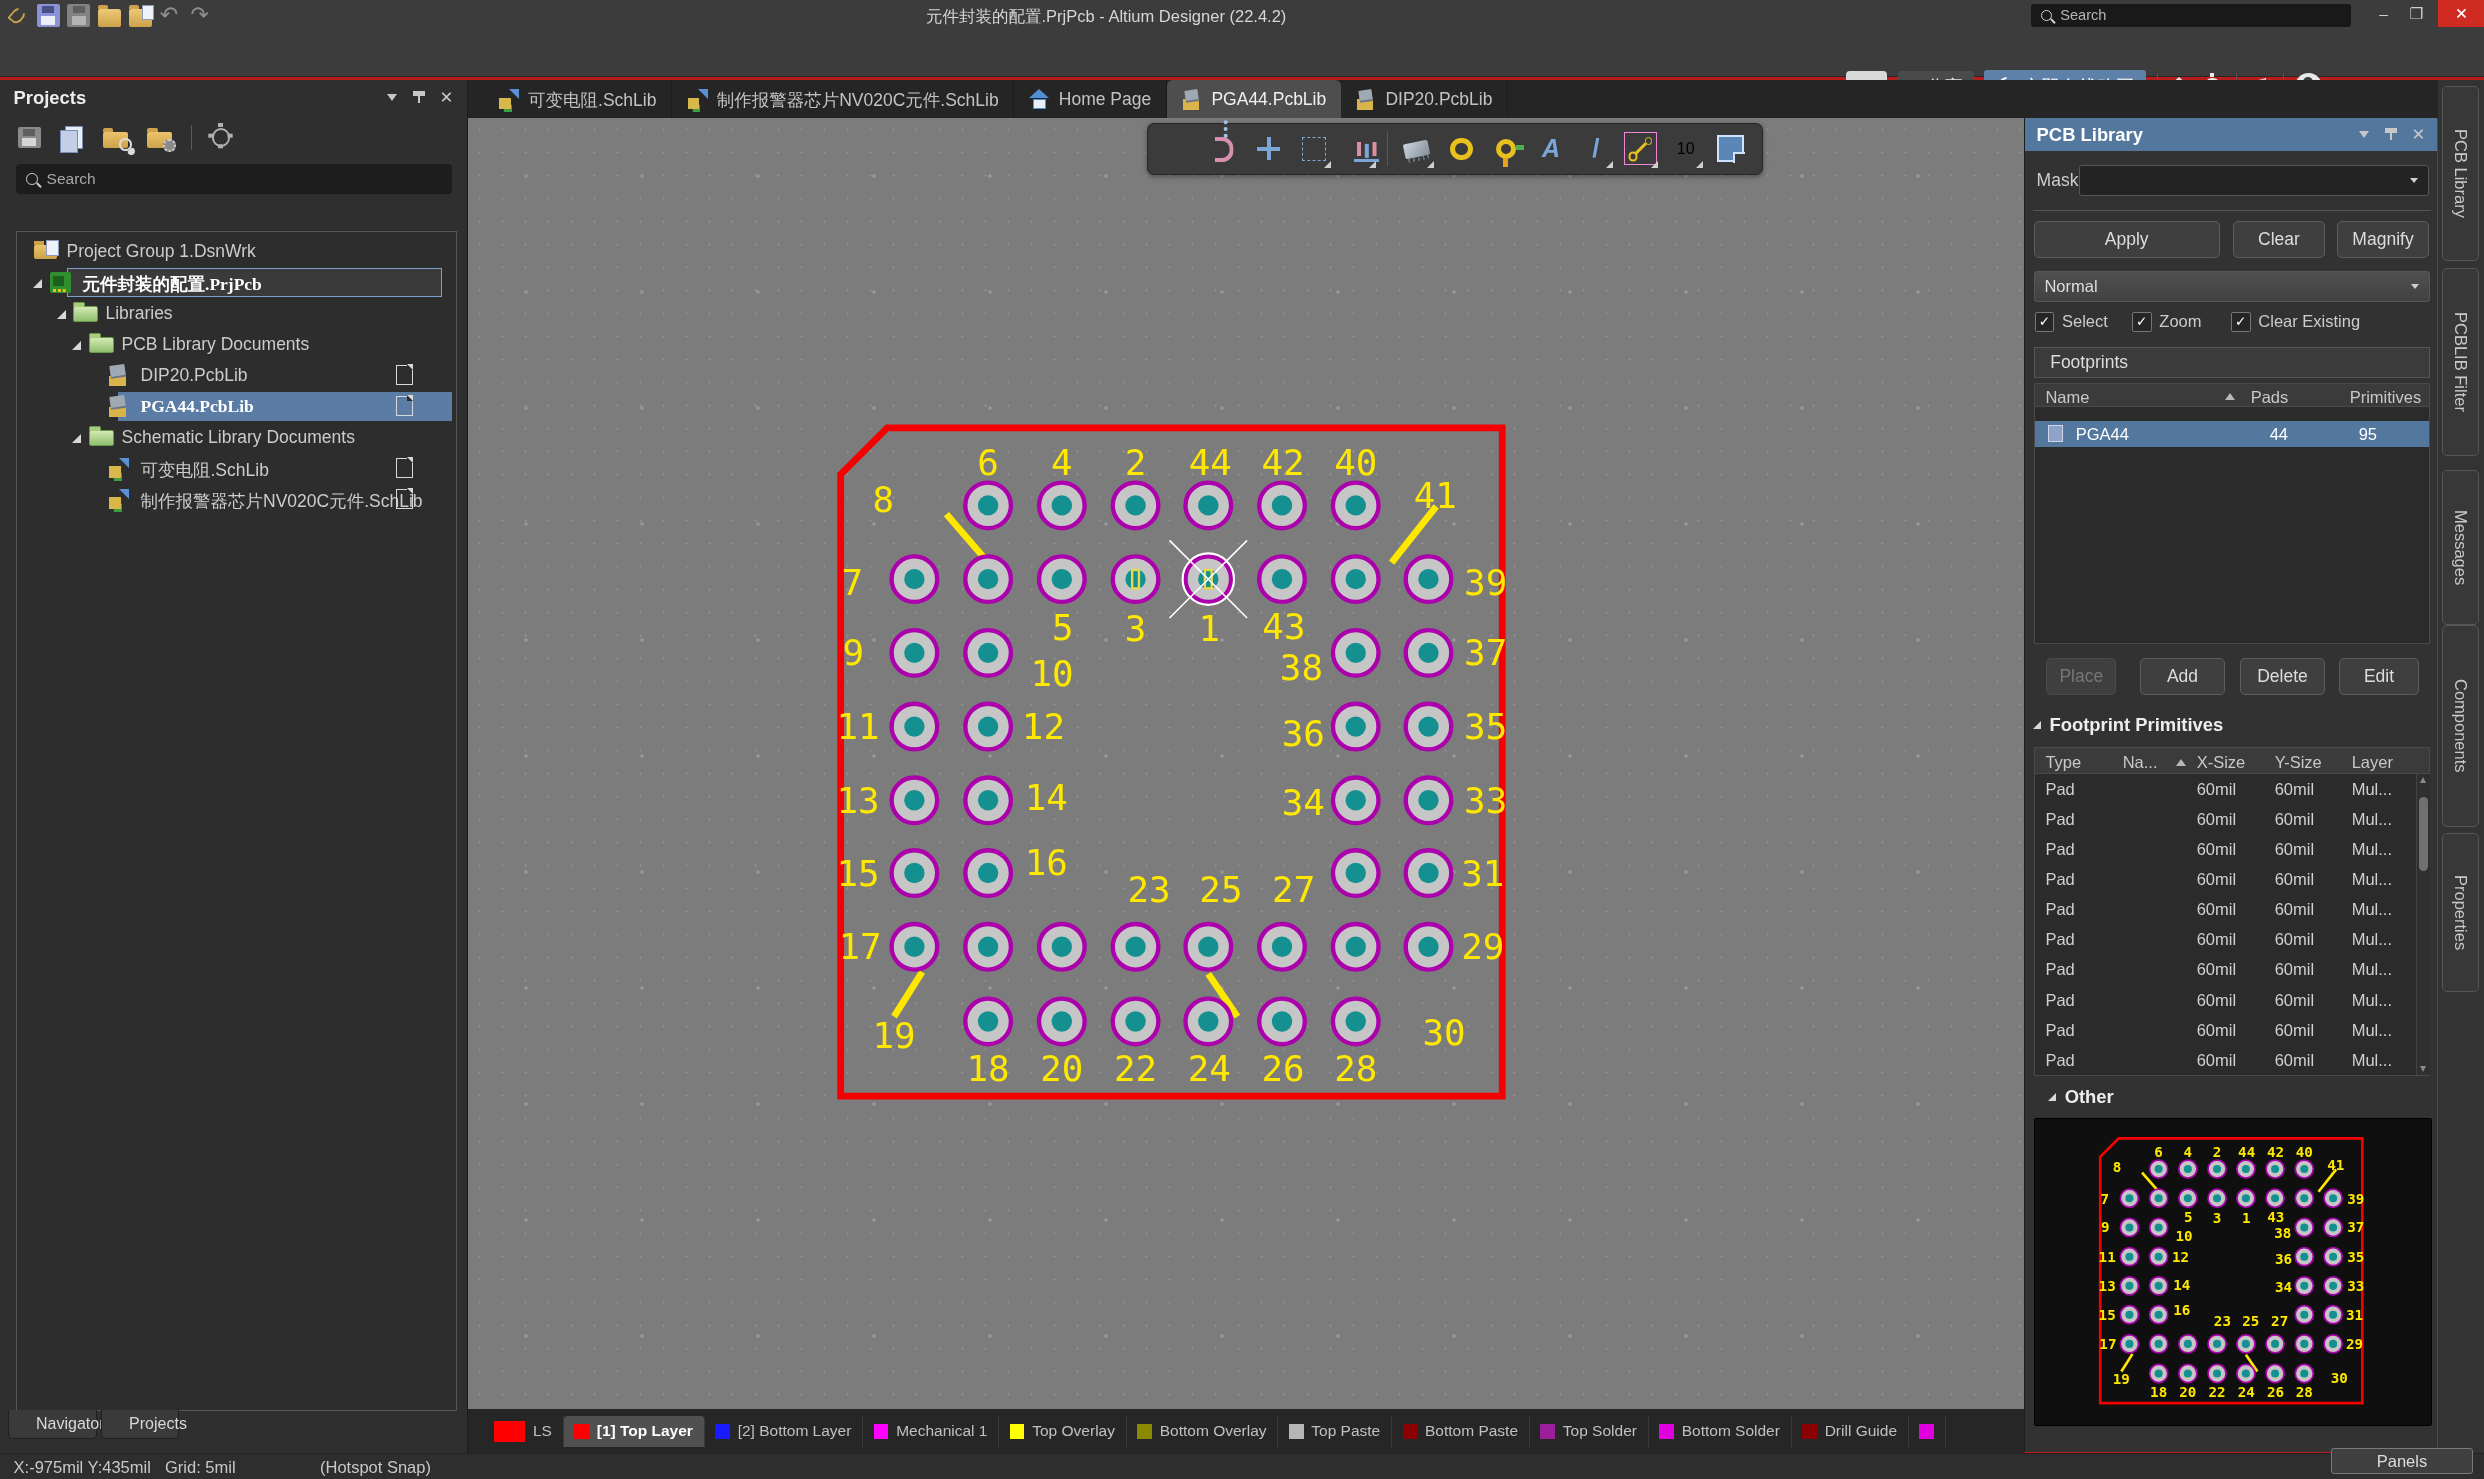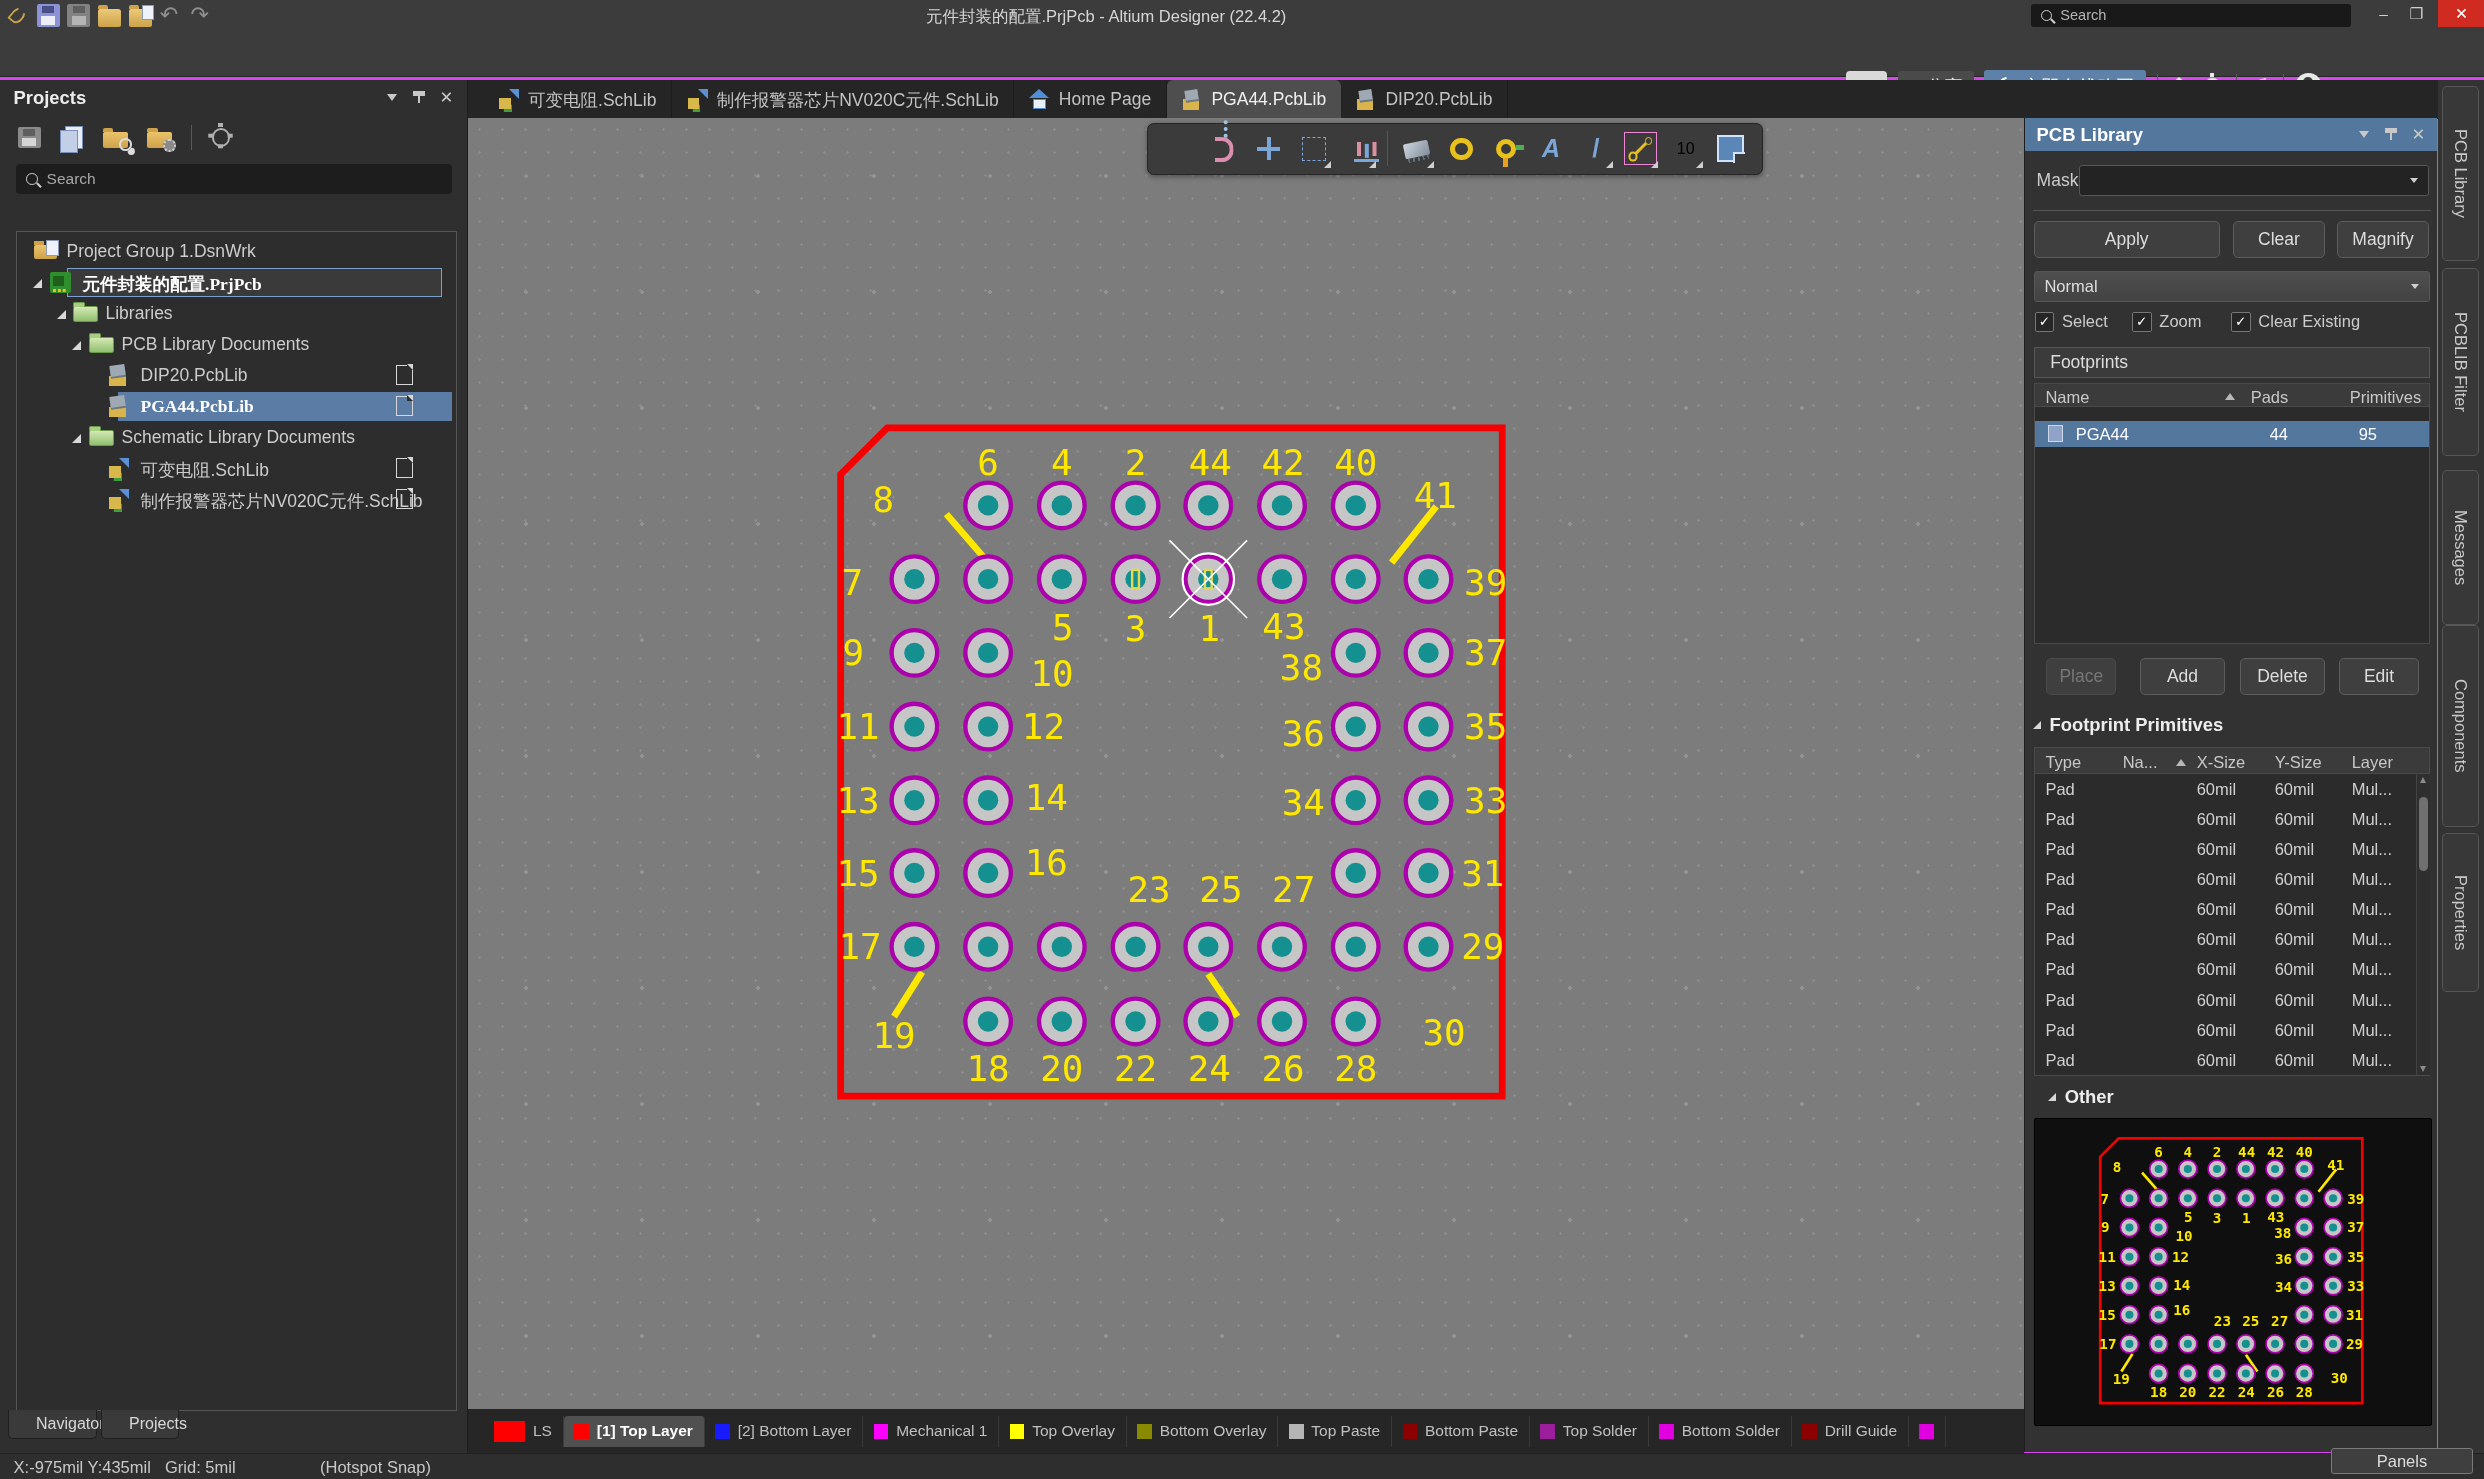--- a/index.html
+++ b/index.html
@@ -1,16 +1,16 @@
 <!DOCTYPE html>
 <html><head>
 <meta charset="utf-8">
 <style>
   html,body{margin:0;padding:0;background:#333;overflow:hidden;}
-  #stage{position:relative;width:2484px;height:1480px;background:#d946ef;
+  #stage{position:relative;width:2484px;height:1480px;background:#b91c1c;
          font-family:"Liberation Sans",sans-serif;overflow:hidden;}
   .abs{position:absolute;}
 
   
   .titlebar{left:0;top:0;width:2484px;height:32px;background:#3c3c3c;border-bottom:1px solid #2b2b2b;}
   .qicons{left:5.8px;top:2.9px;height:25px;display:flex;gap:7.8px;align-items:center;}
   .qi{width:23px;height:23px;position:relative;display:inline-block;}
   .qi-altium-logo::before{content:"";position:absolute;inset:2.9px 4.9px 2.9px 4.9px;border:2.9px solid #c9a24a;
       border-top-color:transparent;border-radius:50% 50% 50% 0;transform:rotate(40deg);}
   .qi-save{background:#8b93d6;border-radius:1.9px;}

